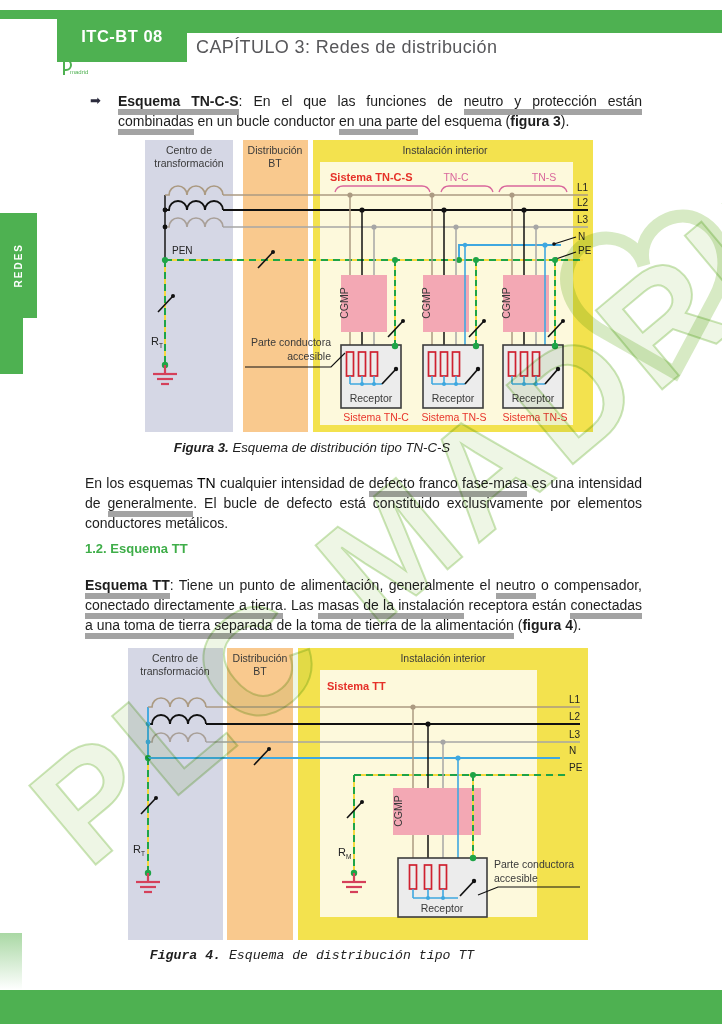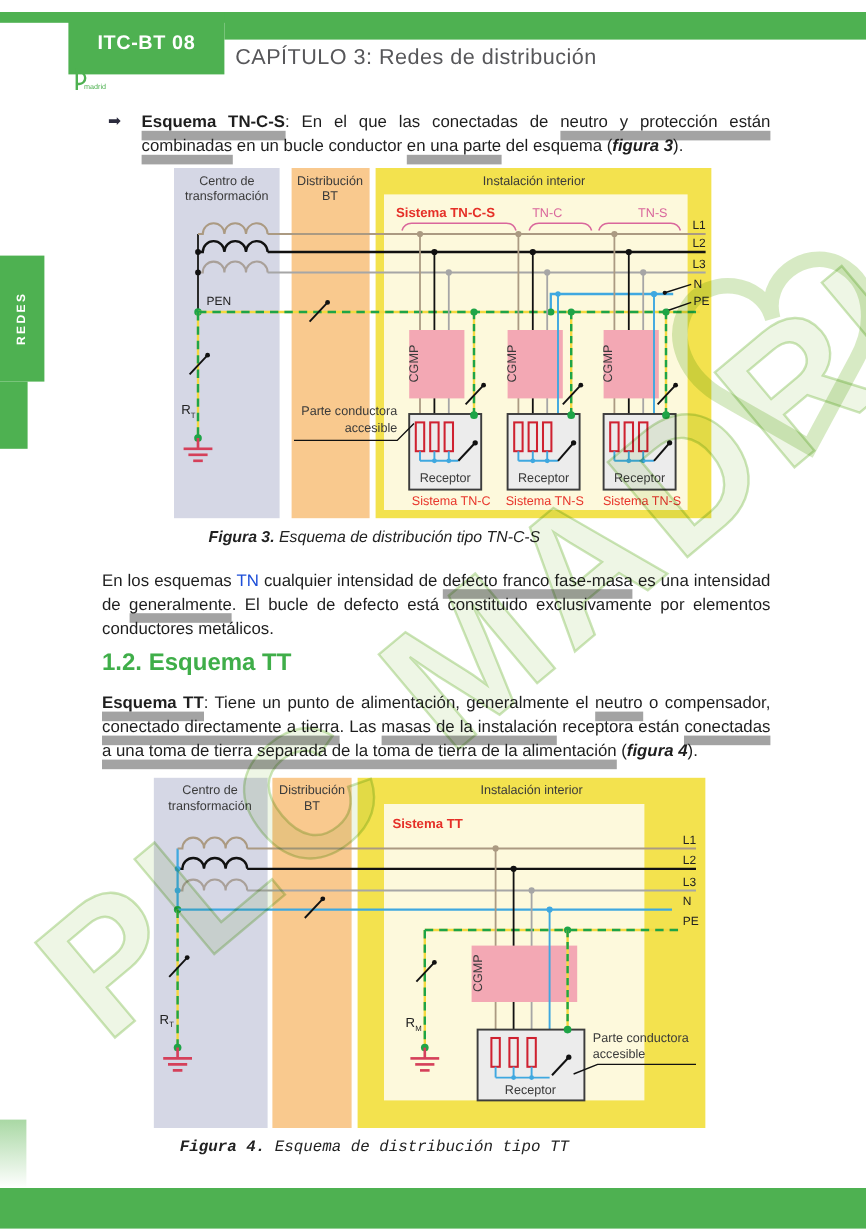--- a/index.html
+++ b/index.html
@@ -17,25 +17,25 @@
   .side-wide{left:0;top:213px;width:37px;height:105px;background:#4eb151;
              display:flex;align-items:center;justify-content:center;}
   .side-wide span{writing-mode:vertical-rl;transform:rotate(180deg);color:#fff;
              font-size:10px;font-weight:bold;letter-spacing:2px;}
   .side-narrow{left:0;top:318px;width:23px;height:56px;background:#4eb151;}
   .corner-grad{left:0;top:933px;width:22px;height:57px;
              background:linear-gradient(#a9d8a4,#ffffff);}
   .footer{left:0;top:990px;width:722px;height:34px;background:#4eb151;}
   
   .para{font-size:14px;line-height:1.42;text-align:justify;}
-  .para .b{font-weight:bold;} .para .i{font-style:italic;margin-top:36px;}
-  .para .u{border-bottom:8px solid #a3a3a3;padding-bottom:0px;}
-  .para .g{color:#1d4ed8;}
+  .para .b{font-weight:bold;} .para .i{margin-top:36px;}
+  .para .u{border-bottom:6px solid #a3a3a3;padding-bottom:0px;}
+  .para .g{color:#000000;}
   .bullet-arrow{left:90px;top:93px;font-size:13px;color:#2b2b3d;}
-  .heading{left:85px;top:541px;font-size:20px;font-weight:bold;color:#3fae49;}
+  .heading{left:85px;top:541px;font-size:13px;font-weight:bold;color:#3fae49;}
   .caption{left:0;top:0;width:624px;text-align:center;font-size:13.2px;font-style:italic;color:#222;}
   .caption .cb{font-weight:bold;}
   .pagenum{left:70px;top:988px;font-size:15px;font-weight:bold;color:#c2410c;}
   
   text{font-family:"Liberation Sans","DejaVu Sans",sans-serif;}
   .t{font-size:10.5px;fill:#3a3a3a;}
   .tl{font-size:10px;fill:#222;}
   .red{font-size:11px;font-weight:bold;fill:#e53028;}
   .redcap{font-size:10.5px;fill:#e8352b;}
   .pink{font-size:10.5px;fill:#d9679c;}
@@ -66,21 +66,21 @@
   <text x="12" y="19" font-size="6" fill="#4eb151">madrid</text>
 </svg>
 
 <div class="abs side-wide">
   <span>REDES</span>
 </div>
 <div class="abs side-narrow"></div>
 <div class="abs corner-grad"></div>
 
 <div class="abs bullet-arrow">➡</div>
-<div class="abs para" style="left:118px;top:92px;width:524px;"><span class="b u">Esquema TN-C-S</span><span>: En el que las conectadas de </span><span class="u">neutro y protección están combinadas</span><span> en un bucle conductor </span><span class="u">en una parte</span><span> del esquema (</span><span class="b i">figura 3</span><span>).</span></div>
+<div class="abs para" style="left:118px;top:92px;width:524px;"><span class="b u">Esquema TN-C-S</span><span>: En el que las funciones de </span><span class="u">neutro y protección están combinadas</span><span> en un bucle conductor </span><span class="u">en una parte</span><span> del esquema (</span><span class="b i">figura 3</span><span>).</span></div>
 
 <svg class="abs" style="left:145px;top:140px;" width="448" height="292" viewBox="0 0 448 292">
   <g>
     <rect x="0" y="0" width="88" height="292" fill="#d5d7e5"></rect>
     <rect x="98" y="0" width="65" height="292" fill="#f9c98e"></rect>
     <rect x="168" y="0" width="280" height="292" fill="#f3e24e"></rect>
     <rect x="175" y="22" width="253" height="263" fill="#fdf9dc"></rect>
   </g>
   <g>
     <text class="t" x="44" y="14" text-anchor="middle">Centro de</text>

